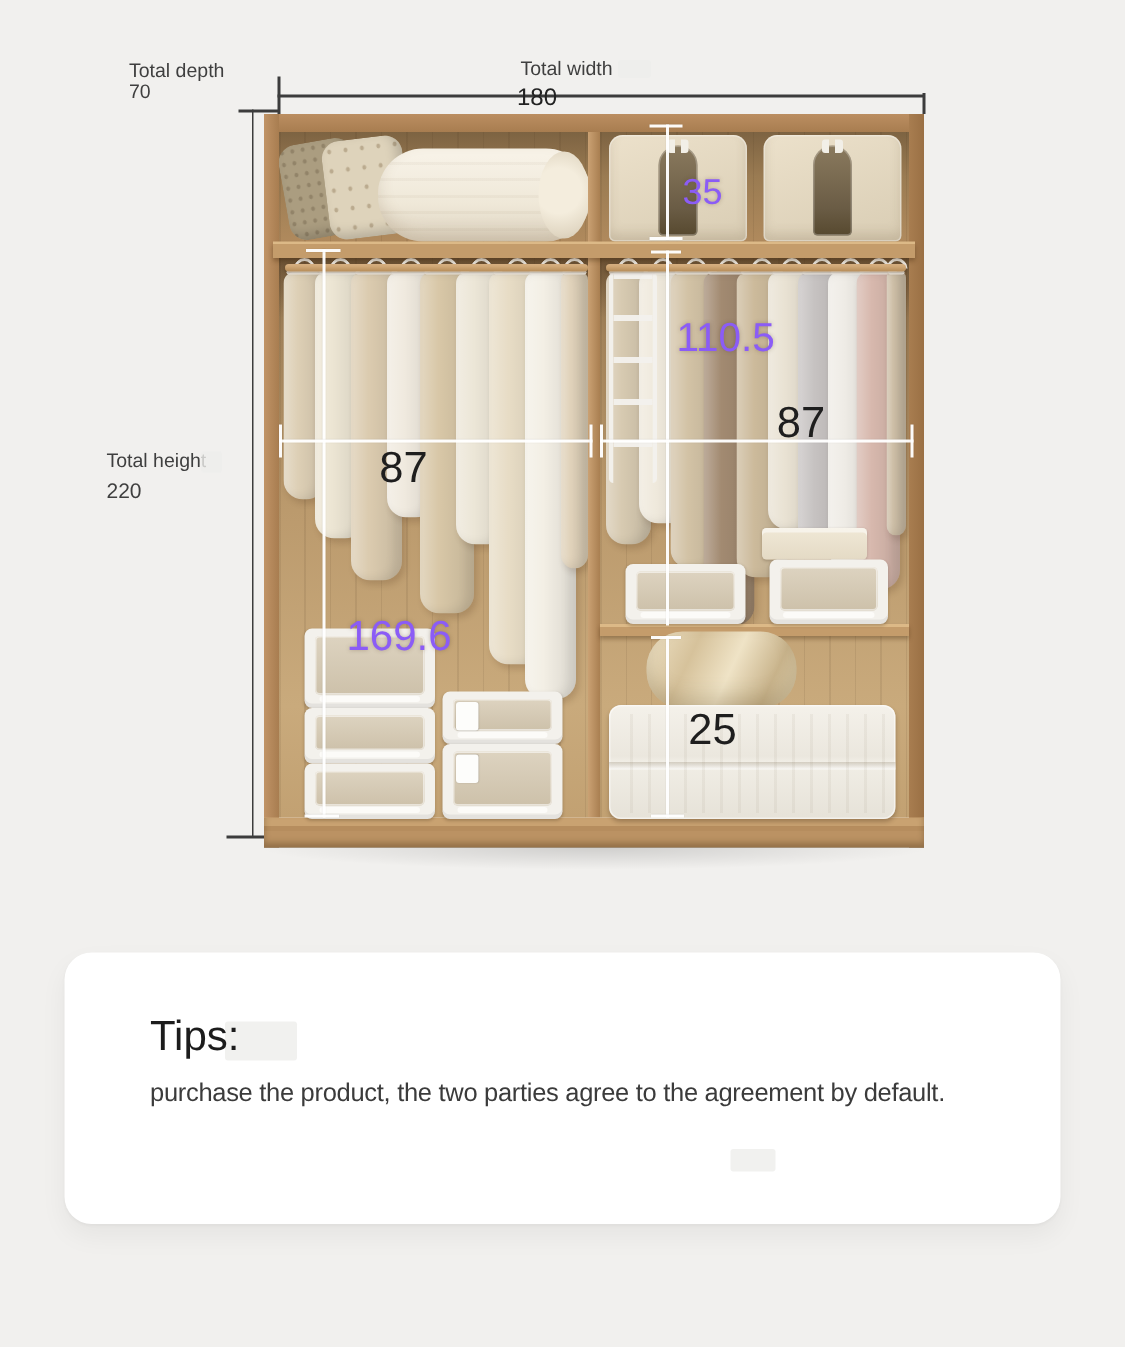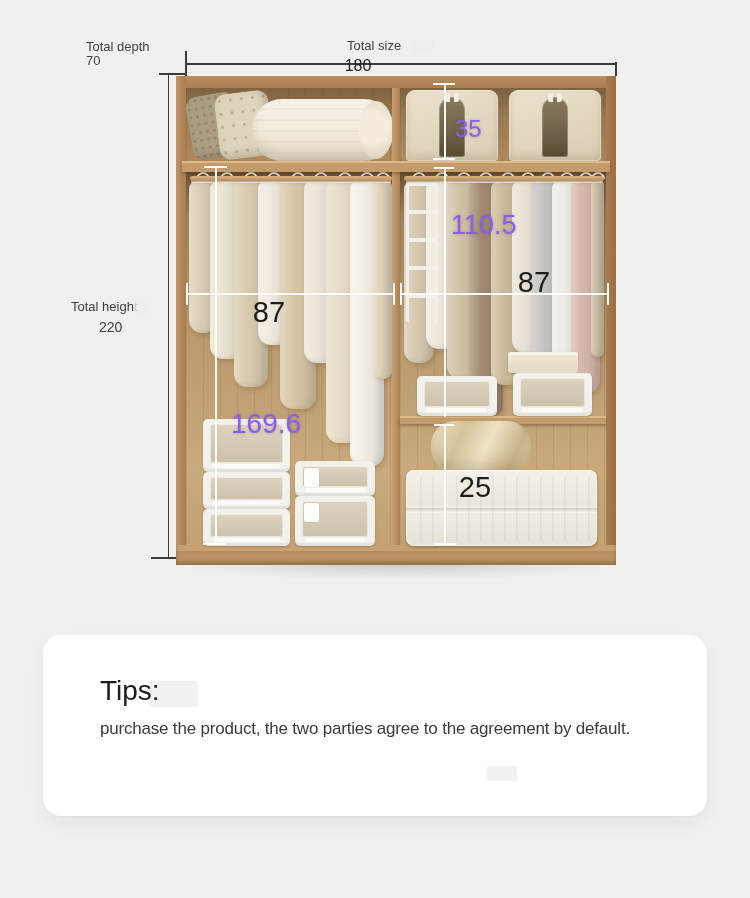--- a/index.html
+++ b/index.html
@@ -66,26 +66,26 @@
   .tips-body span{display:block;}
 </style>
 </head>
 <body>
 
 <div id="root">
 
   <div class="dim-caption" style="left:86px;top:39px;">Total depth</div>
   <div class="dim-caption" style="left:86px;top:53px;">70</div>
 
-  <div class="dim-caption" style="left:347px;top:38px;">Total size</div>
+  <div class="dim-caption" style="left:347px;top:38px;">Total width</div>
   <div class="artifact" style="left:412px;top:40px;width:22px;height:12px;"></div>
 
   <div class="dim-caption" style="left:71px;top:299px;">Total height</div>
   <div class="artifact" style="left:134px;top:301px;width:14px;height:14px;"></div>
-  <div class="dim-caption" style="left:71px;top:320px;font-size:14px;margin-left:28px;">220</div>
+  <div class="dim-caption" style="left:71px;top:320px;font-size:14px;">220</div>
 
   <div class="dline" style="left:185px;top:63px;width:431px;height:1.5px;"></div>
   <div class="dline" style="left:185px;top:51px;width:1.5px;height:25px;"></div>
   <div class="dline" style="left:615px;top:62px;width:1.5px;height:14px;"></div>
   <div class="dline" style="left:167.5px;top:73px;width:1.5px;height:485px;"></div>
   <div class="dline" style="left:159px;top:73px;width:27px;height:1.5px;"></div>
   <div class="dline" style="left:151px;top:557px;width:36px;height:1.5px;"></div>
 
   <div class="dim-value-dark" style="left:340px;top:57px;width:36px;text-align:center;font-size:16px;">180</div>
 

